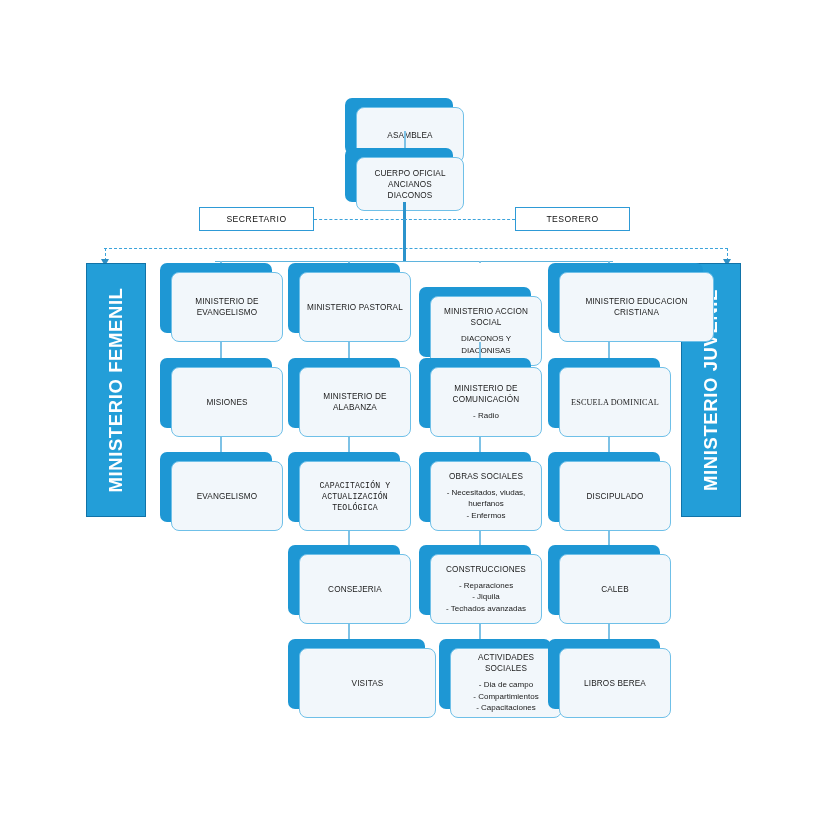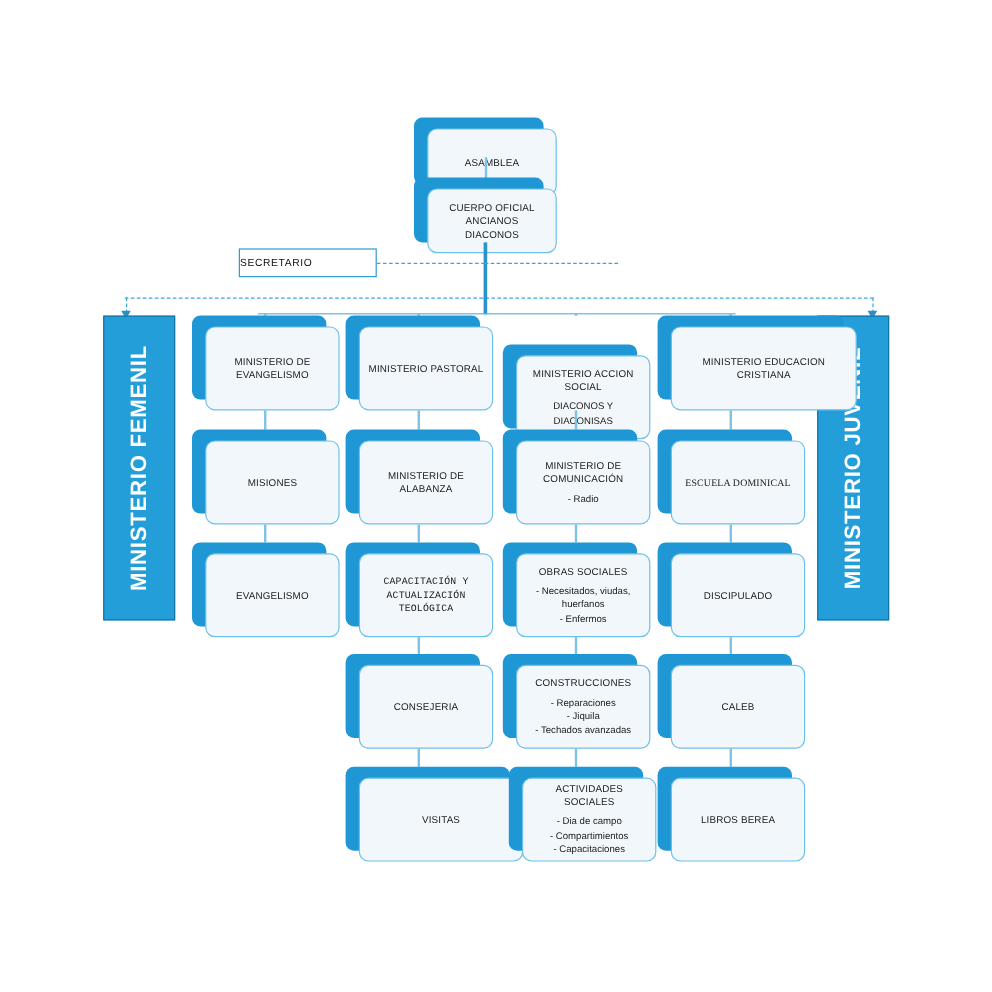--- a/index.html
+++ b/index.html
@@ -45,21 +45,21 @@
     margin-top:5px;
     white-space:pre-line;
   }
 
   
   .obox{
     position:absolute;
     background:#ffffff;
     border:1.3px solid #2e9ad6;
     box-sizing:border-box;
-    display:flex;align-items:center;
+    display:flex;align-items:center;justify-content:center;
     font-size:8.6px;
     letter-spacing:.5px;
     color:#101010;
   }
 
   
   .banner{
     position:absolute;
     background:#239ed8;
     border:1.1px solid #1173a8;
@@ -118,20 +118,23 @@
 DIACONOS</div>
     </div>
   </div>
 
   <div class="vline dark" style="left:403px;top:202px;height:47px;"></div>
 
   <div class="obox" style="left:199px;top:207px;width:115px;height:24px;">
     <span>SECRETARIO</span>
   </div>
 
+  <div class="obox" style="left:515px;top:207px;width:115px;height:24px;">
+    <span>TESORERO</span>
+  </div>
 
   <div class="dash-h" style="left:314px;top:219px;width:90px;"></div>
   <div class="dash-h" style="left:404px;top:219px;width:111px;"></div>
 
   <div class="dash-h" style="left:104px;top:248px;width:624px;"></div>
 
   <div class="dash-v" style="left:105px;top:248px;height:13px;"></div>
   <div class="arrow-down" style="left:101px;top:259px;"></div>
 
   <div class="dash-v" style="left:727px;top:248px;height:13px;"></div>
@@ -245,21 +248,21 @@
       <div class="node" style="left: 419px; top: 545px; width: 112px; height: 70px;">
         <div class="back"></div>
         <div class="front">
           <div class="ttl">CONSTRUCCIONES</div>
           <div class="sub">- Reparaciones
 - Jiquila
 - Techados avanzadas</div>
         </div>
       </div>
       <div class="vline" style="left: 479px; top: 624px; height: 15px;"></div>
-      <div class="node" style="left: 424px; top: 639px; width: 112px; height: 70px;">
+      <div class="node" style="left: 439px; top: 639px; width: 112px; height: 70px;">
         <div class="back"></div>
         <div class="front">
           <div class="ttl">ACTIVIDADES SOCIALES</div>
           <div class="sub">- Dia de campo
 - Compartimientos
 - Capacitaciones</div>
         </div>
       </div>
       <div class="vline" style="left: 608px; top: 261px; height: 2px;"></div>
       <div class="vline" style="left: 608px; top: 261px; height: 2px;"></div>

